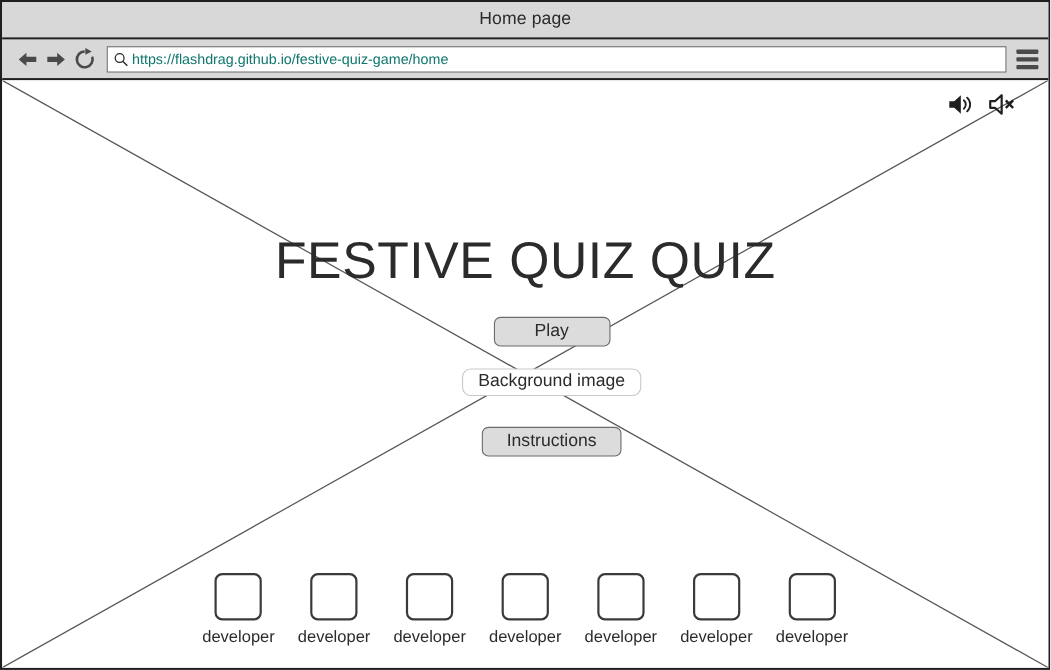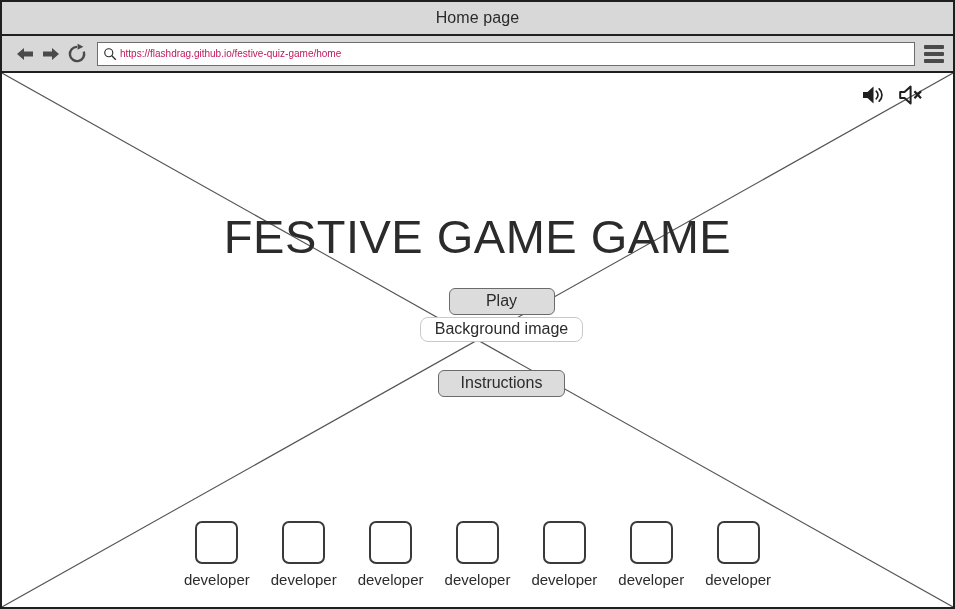--- a/index.html
+++ b/index.html
@@ -85,22 +85,22 @@
   .url-search-icon {
     flex: 0 0 auto;
     width: 16px;
     height: 16px;
     display: flex;
     align-items: center;
     justify-content: center;
     margin-right: 2px;
   }
   .url-text {
-    font-size: 10px;
-    color: #be185d;
+    font-size: 13px;
+    color: #0f766e;
     white-space: nowrap;
     overflow: hidden;
     text-overflow: clip;
   }
 
   .menu-btn {
     flex: 0 0 auto;
     width: 20px;
     height: 22px;
     display: flex;
@@ -191,21 +191,21 @@
   .btn-play { min-width: 106px; }
   .btn-instructions { min-width: 119px; margin-top: 28px; }
 
   .bg-image-label {
     background: #ffffff;
     border: 1px solid #c9c9c9;
     border-radius: 8px;
     color: #2b2b2b;
     font-size: 16px;
     padding: 2px 14px 3px 14px;
-    margin-top: 2px;
+    margin-top: 20px;
     box-sizing: border-box;
   }
 
   .dev-row {
     position: absolute;
     left: 0;
     bottom: 19px;
     width: 100%;
     display: flex;
     justify-content: center;
@@ -309,21 +309,21 @@
           <span>
             <svg width="28" height="24" viewBox="0 0 28 24" aria-hidden="true">
               <path d="M2.2 9 L6.5 9 L12.6 3.6 L12.6 20.4 L6.5 15 L2.2 15 Z" fill="none" stroke="#1f1f1f" stroke-width="2" stroke-linejoin="round"></path>
               <line x1="16.4" y1="8.2" x2="23.0" y2="15.2" stroke="#1f1f1f" stroke-width="2.2"></line>
               <line x1="23.0" y1="8.2" x2="16.4" y2="15.2" stroke="#1f1f1f" stroke-width="2.2"></line>
             </svg>
           </span>
         </div>
       </div>
 
-      <div class="hero-title">FESTIVE GAME GAME</div>
+      <div class="hero-title">FESTIVE QUIZ QUIZ</div>
 
       <div class="center-stack">
         <button class="btn btn-play">Play</button>
         <div class="bg-image-label">Background image</div>
         <button class="btn btn-instructions">Instructions</button>
       </div>
 
       <div class="dev-row">
         <div class="dev-item">
           <div class="dev-box"></div>

